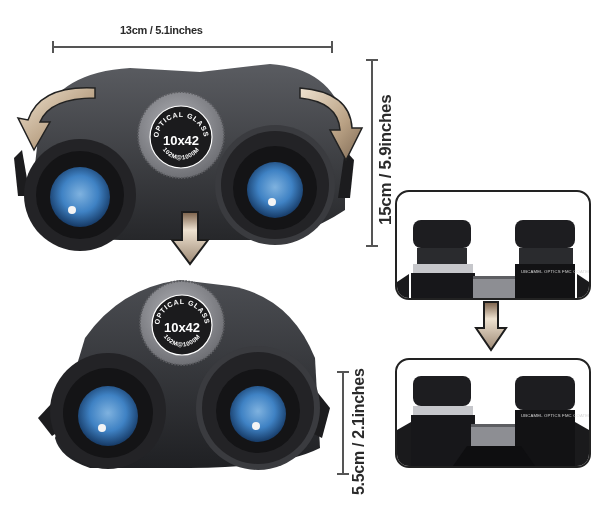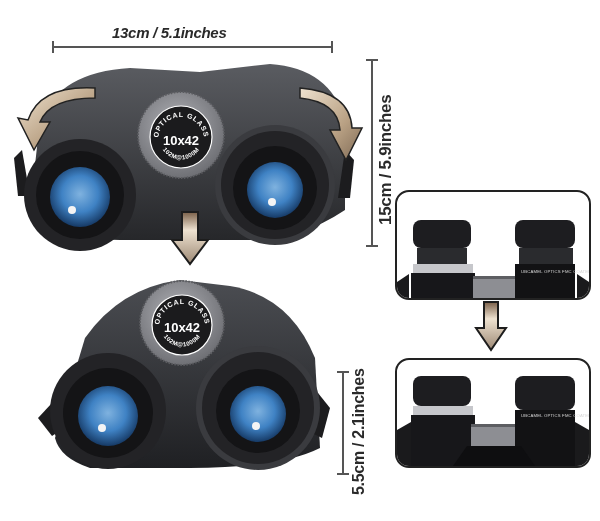--- a/index.html
+++ b/index.html
@@ -16,21 +16,21 @@
     position: absolute; border: 2px solid #222; border-radius: 14px; background: #fff; overflow: hidden;
   }
   .eng-text { font-size: 5px; color: #d8d8d8; letter-spacing: 0.2px; white-space: nowrap; }
   .wheel-text-top { font-size: 7px; font-weight: bold; fill: #fff; letter-spacing: 0.8px; }
   .wheel-text-main { font-size: 13px; font-weight: bold; fill: #fff; }
   .wheel-text-bot { font-size: 6px; font-weight: bold; fill: #fff; letter-spacing: 0.4px; }
 </style>
 </head>
 <body>
 
-<div class="abs dim-label" style="left:112px; top:24px; font-size:15px;font-style:italic;">13cm / 5.1inches</div>
+<div class="abs dim-label" style="left:120px; top:24px; font-size:11px;">13cm / 5.1inches</div>
 <svg class="abs" style="left:50px; top:38px;" width="285" height="16">
   <line x1="3" y1="9" x2="282" y2="9" stroke="#555" stroke-width="2"></line>
   <line x1="3" y1="3" x2="3" y2="15" stroke="#555" stroke-width="2"></line>
   <line x1="282" y1="3" x2="282" y2="15" stroke="#555" stroke-width="2"></line>
 </svg>
 
 <svg class="abs" style="left:364px; top:58px;" width="16" height="190">
   <line x1="8" y1="2" x2="8" y2="188" stroke="#555" stroke-width="2"></line>
   <line x1="2" y1="2" x2="14" y2="2" stroke="#555" stroke-width="2"></line>
   <line x1="2" y1="188" x2="14" y2="188" stroke="#555" stroke-width="2"></line>

